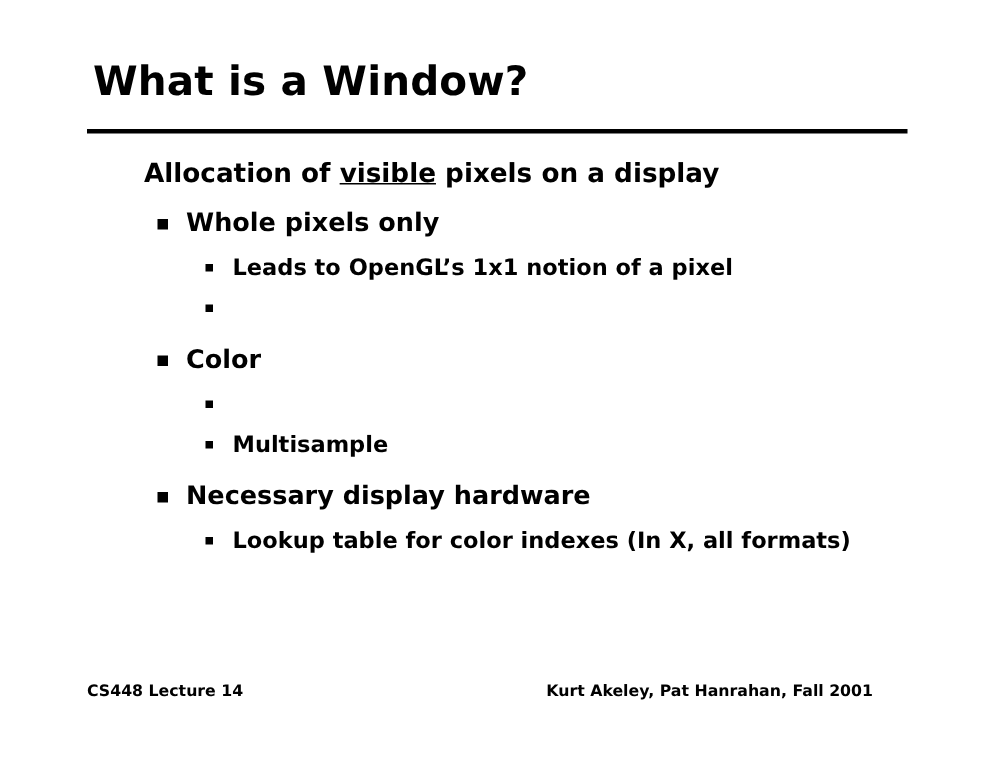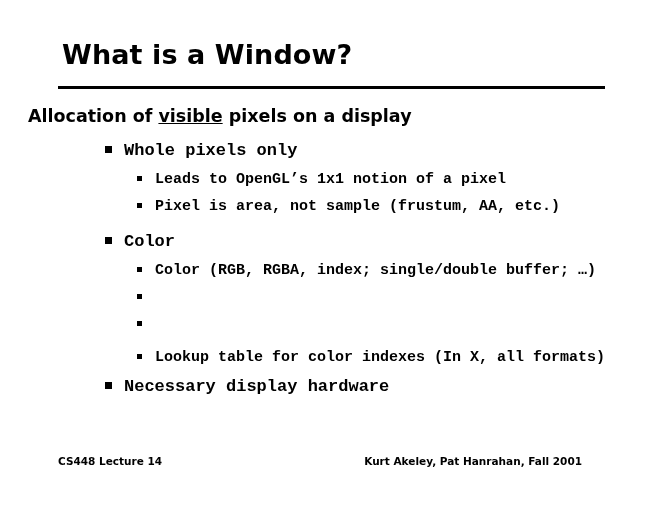--- a/index.html
+++ b/index.html
@@ -45,21 +45,21 @@
     left: 0;
     top: 104px;
     width: 660px;
   }
   .line {
     position: relative;
     color: #000000;
     white-space: nowrap;
   }
   .lvl1 {
-    margin-left: 28px;
+    margin-left: 96px;
     font-size: 17.5px;
     font-weight: bold;
     height: 25px;
     line-height: 25px;
   }
   .lvl2 {
     margin-left: 105px;
     font-size: 17px;
     font-weight: bold;
     height: 31px;
@@ -84,21 +84,21 @@
   .lvl2 .bullet {
     width: 7px;
     height: 7px;
     top: 12px;
   }
   .lvl3 .bullet {
     width: 5px;
     height: 5px;
     top: 11px;
   }
-  .txt { display: inline-block; font-family: Liberation Mono, monospace; }
+  .txt { display: inline-block; }
   .u { text-decoration: underline; }
 
   .gap-small { height: 5px; }
   .gap-med { height: 6px; }
 
   
   #footer {
     position: absolute;
     left: 0;
     top: 455px;
@@ -143,49 +143,45 @@
     <div class="line lvl2">
       <span class="bullet"></span>
       <span class="txt">Whole pixels only</span>
     </div>
     <div class="line lvl3">
       <span class="bullet"></span>
       <span class="txt">Leads to OpenGL’s 1x1 notion of a pixel</span>
     </div>
     <div class="line lvl3">
       <span class="bullet"></span>
-      <span class="txt">Pixel is area, not sample (frustum, AA, etc.)</span>
     </div>
 
     <div class="gap-med"></div>
 
     <div class="line lvl2">
       <span class="bullet"></span>
       <span class="txt">Color</span>
     </div>
     <div class="line lvl3">
       <span class="bullet"></span>
-      <span class="txt">Color (RGB, RGBA, index; single/double buffer; …)</span>
     </div>
     <div class="line lvl3">
       <span class="bullet"></span>
-    </div>
-    <div class="line lvl3">
-      <span class="bullet"></span>
+      <span class="txt">Multisample</span>
     </div>
 
     <div class="gap-med"></div>
 
+    <div class="line lvl2">
+      <span class="bullet"></span>
+      <span class="txt">Necessary display hardware</span>
+    </div>
     <div class="line lvl3">
       <span class="bullet"></span>
       <span class="txt">Lookup table for color indexes (In X, all formats)</span>
-    </div>
-    <div class="line lvl2">
-      <span class="bullet"></span>
-      <span class="txt">Necessary display hardware</span>
     </div>
 
   </div>
 
   <div id="footer">
     <div id="footer-left">CS448 Lecture 14</div>
     <div id="footer-right">Kurt Akeley, Pat Hanrahan, Fall 2001</div>
   </div>
 
 </div>

